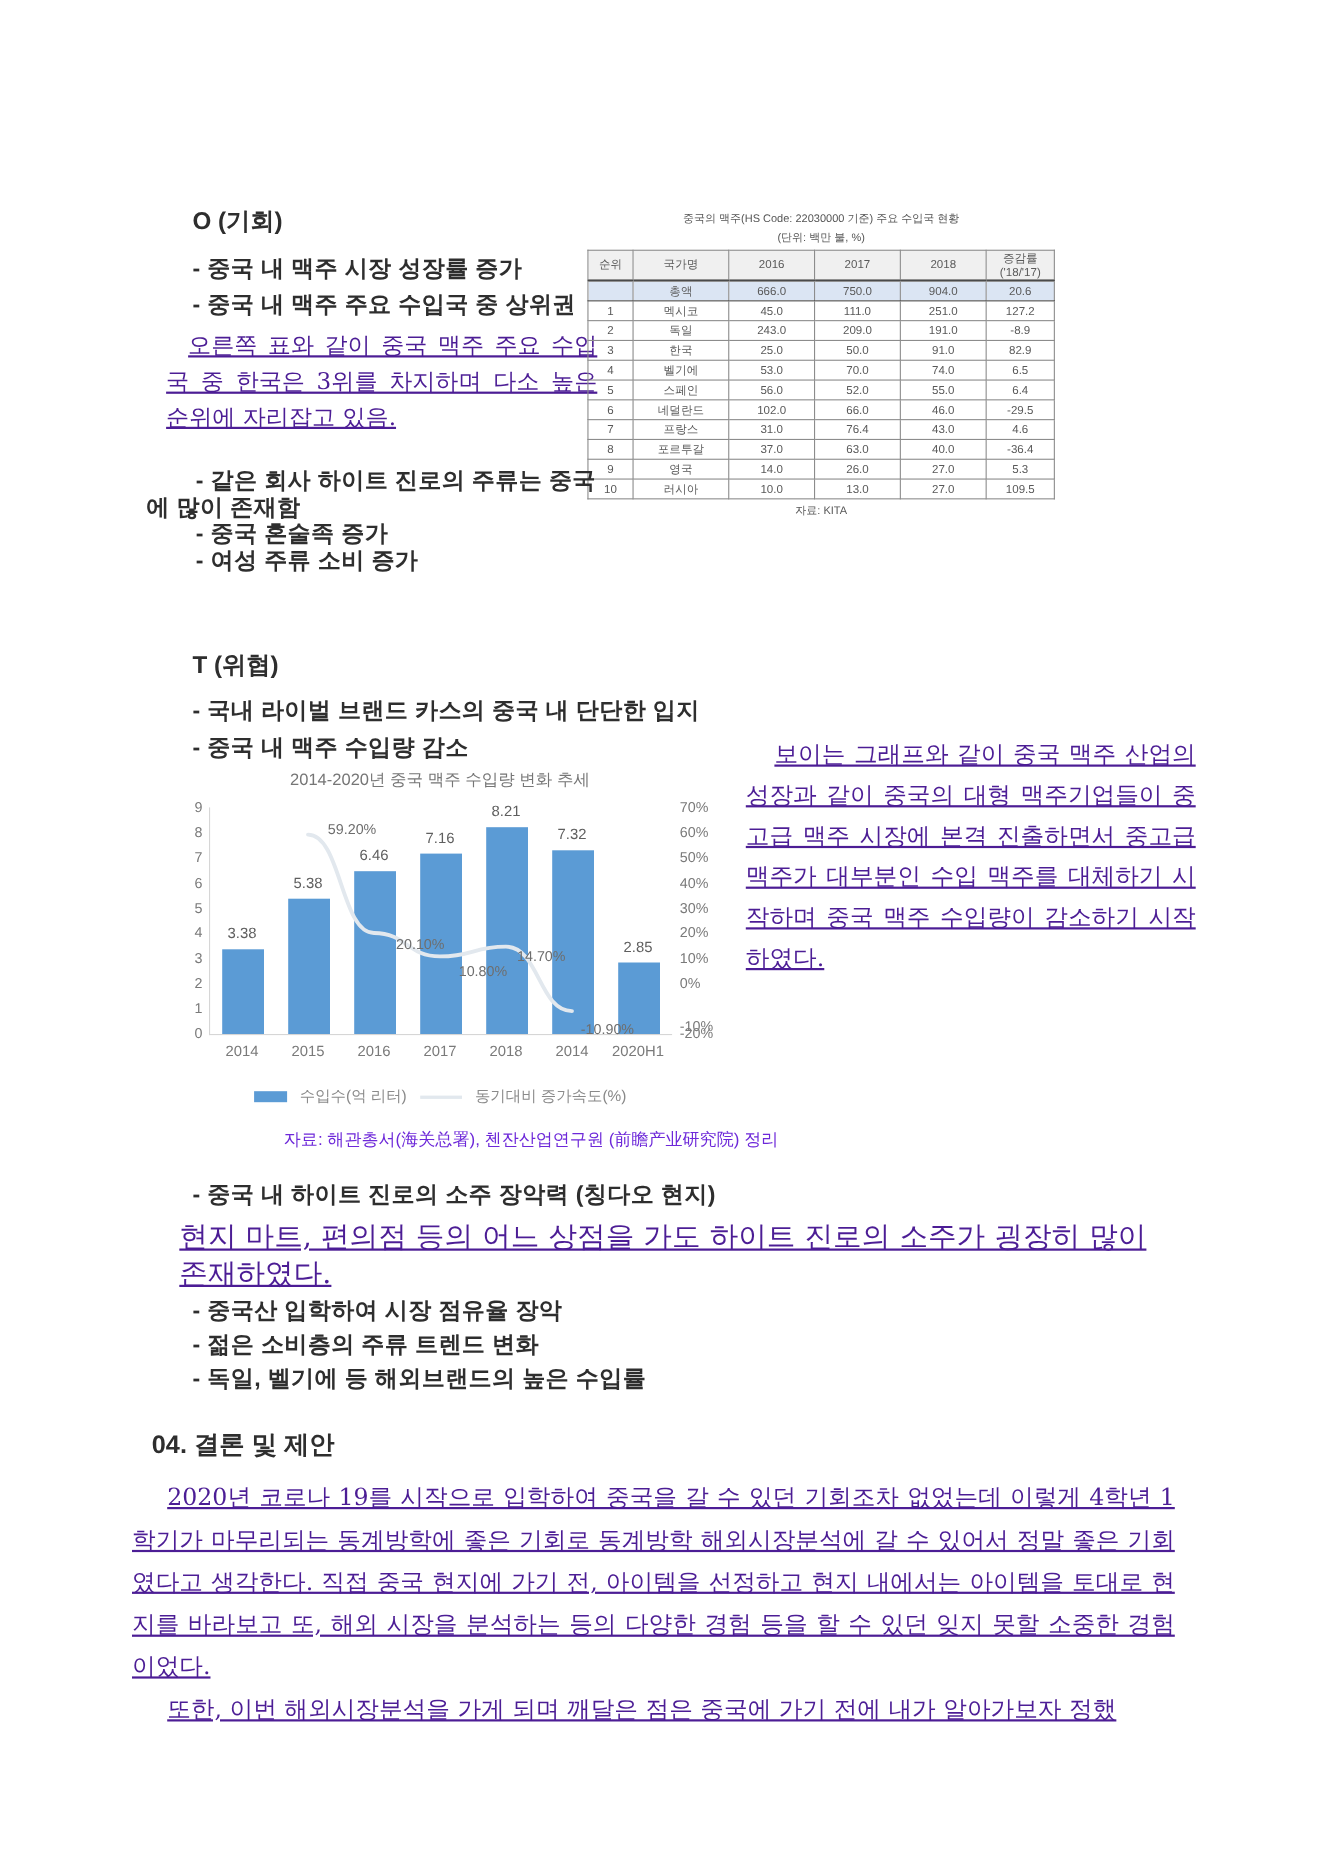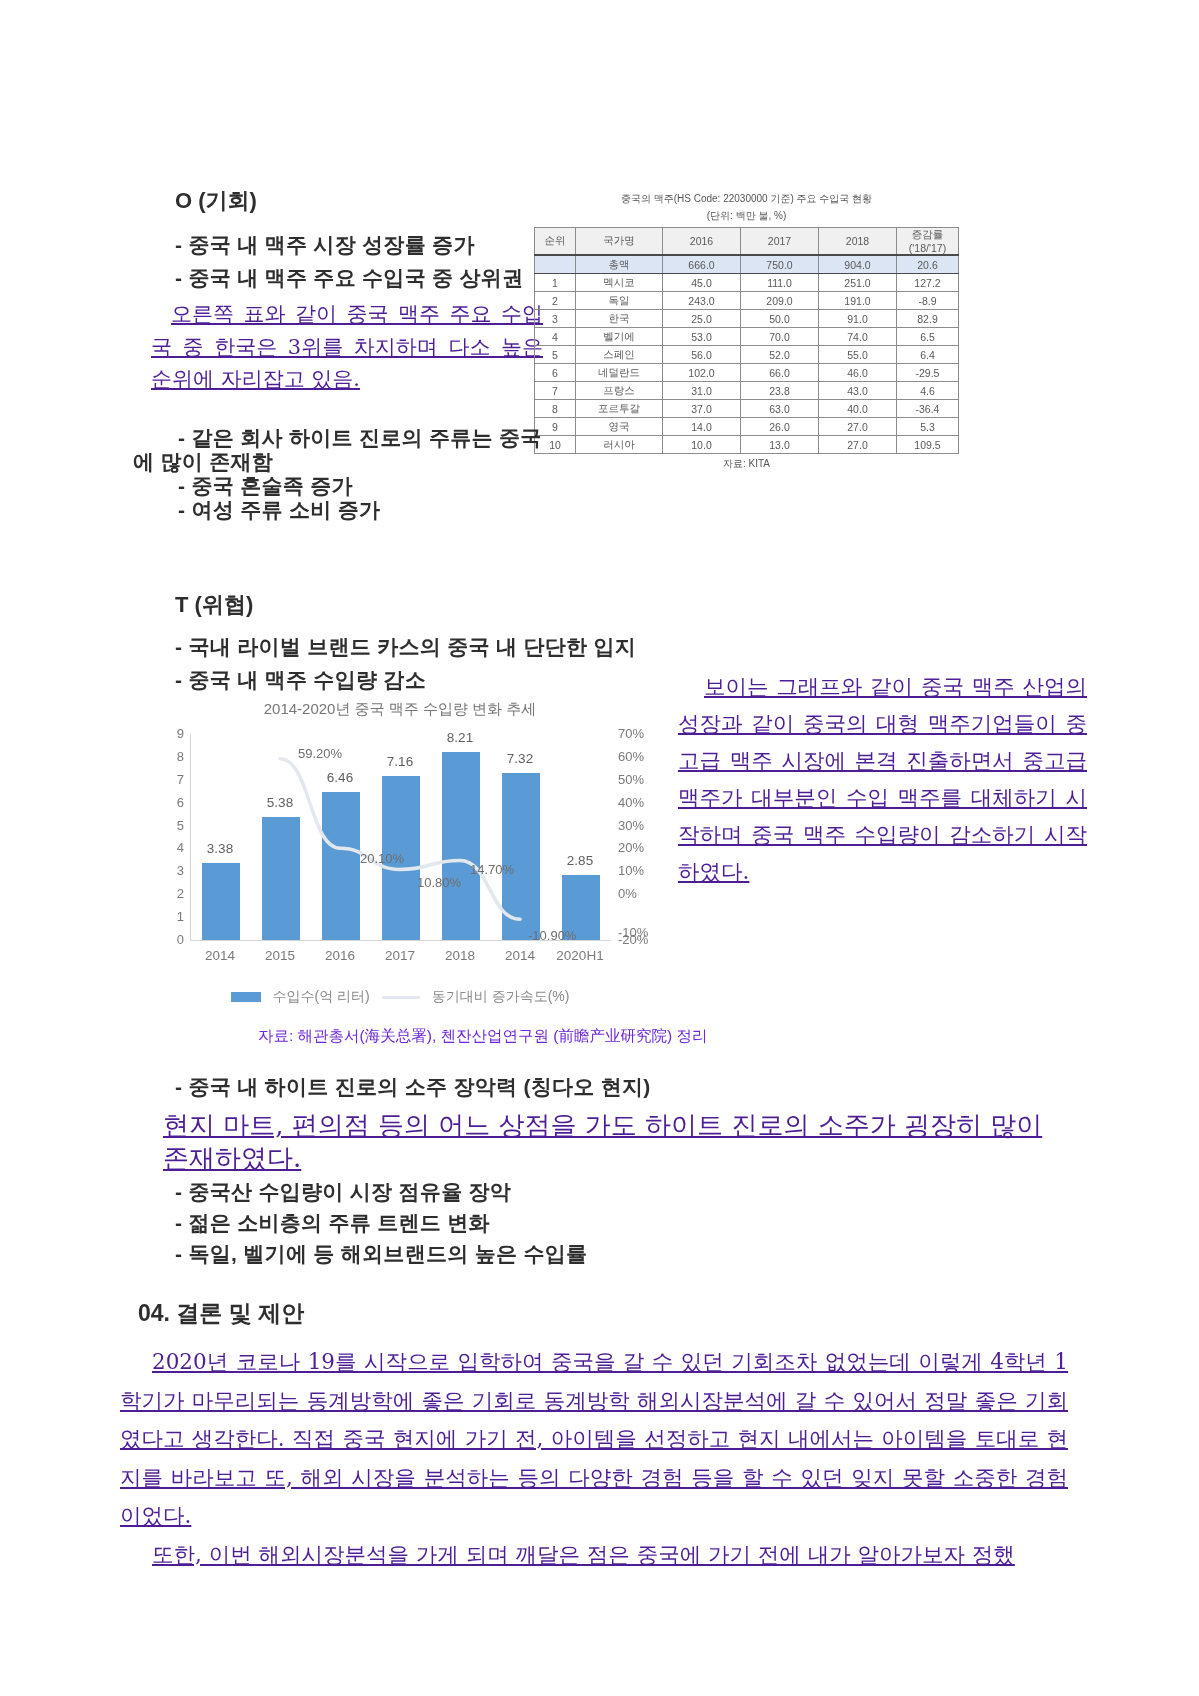--- a/index.html
+++ b/index.html
@@ -163,21 +163,21 @@
             <td>네덜란드</td>
             <td>102.0</td>
             <td>66.0</td>
             <td>46.0</td>
             <td>-29.5</td>
           </tr>
           <tr>
             <td>7</td>
             <td>프랑스</td>
             <td>31.0</td>
-            <td>23.8</td>
+            <td>76.4</td>
             <td>43.0</td>
             <td>4.6</td>
           </tr>
           <tr>
             <td>8</td>
             <td>포르투갈</td>
             <td>37.0</td>
             <td>63.0</td>
             <td>40.0</td>
             <td>-36.4</td>
@@ -281,21 +281,21 @@
   <p class="serif side-para">보이는 그래프와 같이 중국 맥주 산업의 성장과 같이 중국의 대형 맥주기업들이 중고급 맥주 시장에 본격 진출하면서 중고급 맥주가 대부분인 수입 맥주를 대체하기 시작하며 중국 맥주 수입량이 감소하기 시작하였다.</p>
 
   <div class="chart-source">자료: 해관총서(海关总署), 첸잔산업연구원 (前瞻产业研究院) 정리</div>
 
   <section class="soju-block">
     <div class="gothic soju-bullet bullet-line">- 중국 내 하이트 진로의 소주 장악력 (칭다오 현지)</div>
     <p class="serif soju-para">현지 마트, 편의점 등의 어느 상점을 가도 하이트 진로의 소주가 굉장히 많이 존재하였다.</p>
   </section>
 
   <section class="gothic bullets3">
-      <div class="bullet-line">- 중국산 수입량이 시장 점유율 장악</div>
+      <div class="bullet-line">- 중국산 입학하여 시장 점유율 장악</div>
       <div class="bullet-line">- 젊은 소비층의 주류 트렌드 변화</div>
       <div class="bullet-line">- 독일, 벨기에 등 해외브랜드의 높은 수입률</div>
     </section>
 
   <section class="conclusion">
     <h2 class="gothic conclusion-heading">04. 결론 및 제안</h2>
     <p class="serif">2020년 코로나 19를 시작으로 입학하여 중국을 갈 수 있던 기회조차 없었는데 이렇게 4학년 1학기가 마무리되는 동계방학에 좋은 기회로 동계방학 해외시장분석에 갈 수 있어서 정말 좋은 기회였다고 생각한다. 직접 중국 현지에 가기 전, 아이템을 선정하고 현지 내에서는 아이템을 토대로 현지를 바라보고 또, 해외 시장을 분석하는 등의 다양한 경험 등을 할 수 있던 잊지 못할 소중한 경험이었다.</p>
     <p class="serif">또한, 이번 해외시장분석을 가게 되며 깨달은 점은 중국에 가기 전에 내가 알아가보자 정했</p>
   </section>
 

